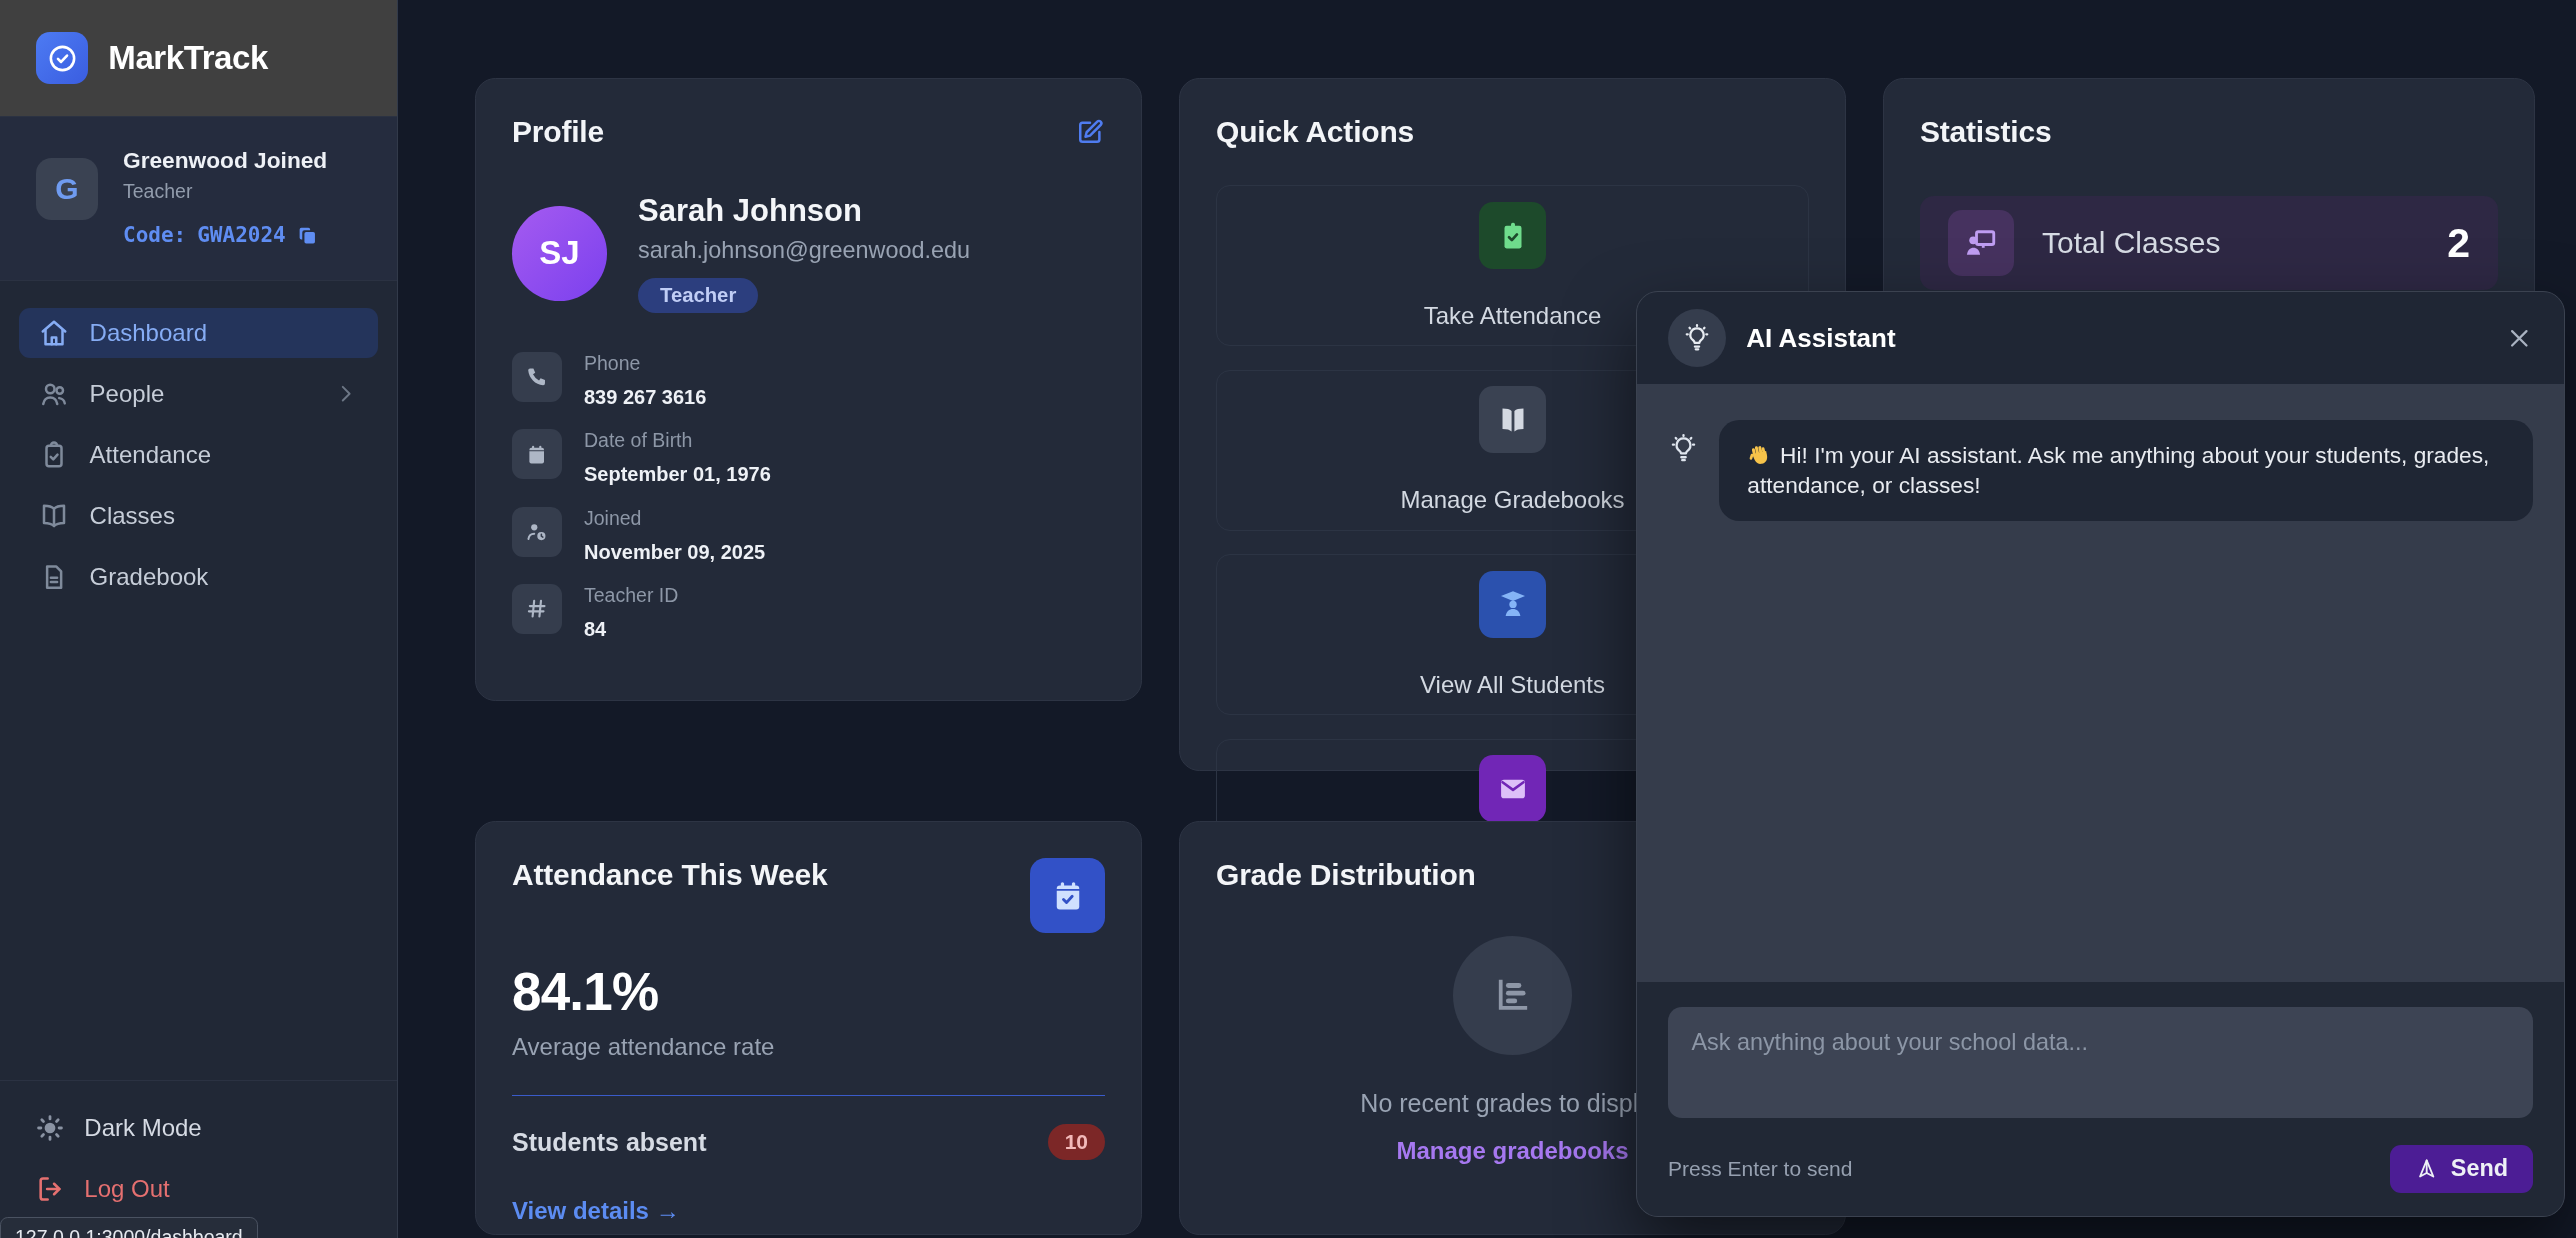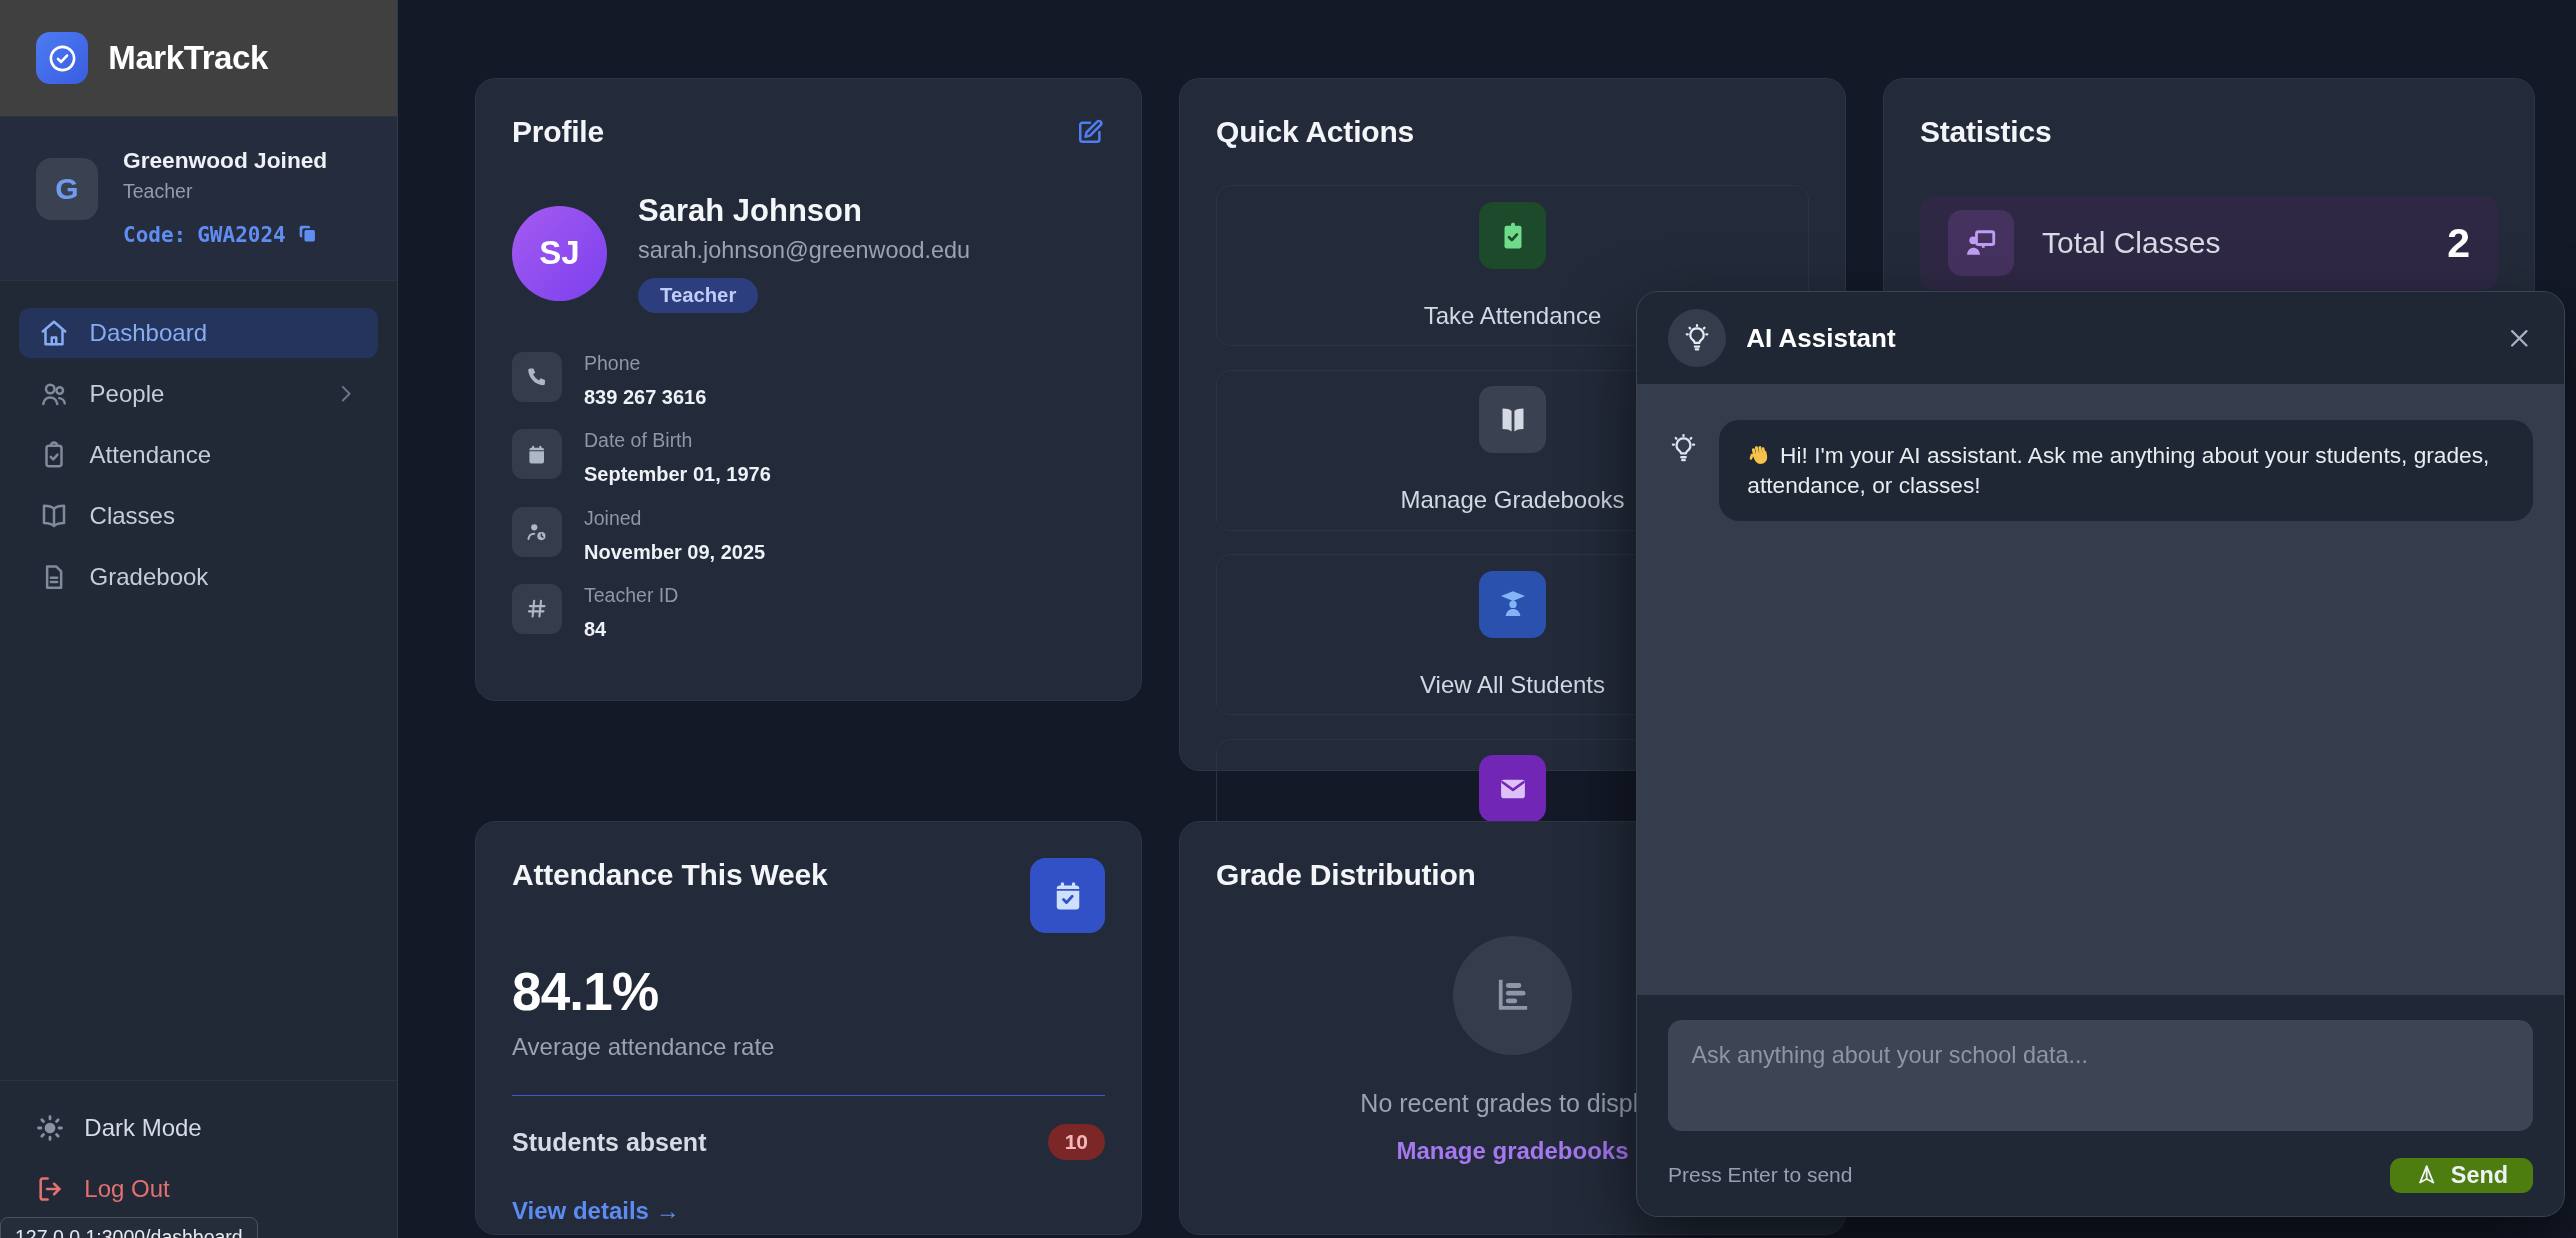--- a/index.html
+++ b/index.html
@@ -18,21 +18,21 @@
     background:#404040; border-bottom:1.6px solid #2b3242; }
   .logo-badge { width:52px; height:52px; border-radius:14px;
     background:linear-gradient(135deg,#4d7bf3,#3a5de0); display:flex; align-items:center; justify-content:center; }
   .logo-text { font-size:33px; font-weight:700; letter-spacing:-0.4px; color:#fff; }
 
   .school { background:#252c3e; border-bottom:1.6px solid #2b3242; padding:30px 36px 33px; display:flex; gap:25px; }
   .school-avatar { width:62px; height:62px; border-radius:15.6px; background:#3a4252; color:#6f9bf0;
     font-size:30px; font-weight:700; display:flex; align-items:center; justify-content:center; margin-top:11px; }
   .school-name { font-size:22.7px; font-weight:700; color:#eef1f6; }
   .school-role { font-size:19.5px; color:#929cac; margin-top:6.2px; }
-  .school-code { margin-top:20.3px; display:flex; align-items:flex-start; gap:11px;
+  .school-code { margin-top:20.3px; display:flex; align-items:center; gap:11px;
     font-family:"DejaVu Sans Mono","Liberation Mono",monospace; font-size:21px; font-weight:700; color:#5f8df2; }
 
   nav { padding:26.6px 19px 0; }
   .nav-item { height:50px; border-radius:11px; display:flex; align-items:center; gap:20.3px;
     padding:0 20.3px; margin-bottom:11px; color:#c6cdd8; font-size:24px; cursor:pointer; }
   .nav-item .nicon { color:#7f8a9b; }
   .nav-item.active { background:#24345b; color:#86acf4; }
   .nav-item.active .nicon { color:#86acf4; }
   .nav-item .chev { margin-left:auto; color:#6c7685; }
 
@@ -128,22 +128,22 @@
   .msg-avatar { color:#dfe5ee; margin-top:12.5px; flex:none; }
   .ai-bubble { background:#1f2634; border-radius:20.3px; padding:20.3px 28px; font-size:22.7px;
     line-height:30px; color:#e8ebf0; }
   .ai-footer { background:#212835; padding:25px 31px 23.4px; flex:none; }
   .ai-input { width:100%; height:111px; background:#3d4454; border:none; outline:none; resize:none;
     border-radius:14px; padding:22px 23.4px; font-family:"Liberation Sans","DejaVu Sans",sans-serif;
     font-size:23.4px; color:#e8ebf0; }
   .ai-input::placeholder { color:#8c96a6; }
   .ai-footer-row { display:flex; align-items:center; justify-content:space-between; margin-top:23.4px; }
   .ai-hint { font-size:21px; color:#96a0b0; }
-  .send-btn { display:flex; align-items:center; gap:12.5px; background:#4d7c0f; border-radius:11px;
-    height:35px; padding:16px 25px; cursor:pointer; }
+  .send-btn { display:flex; align-items:center; gap:12.5px; background:#4c1d95; border-radius:11px;
+    height:48px; padding:16px 25px; cursor:pointer; }
   .send-label { font-size:23.4px; font-weight:600; color:#eef1f6; }
 
   .sr { position:absolute; width:0.8px; height:0.8px; overflow:hidden; clip:rect(0 0 0 0); }
 </style>
 </head>
 <body>
 
 <aside class="sidebar">
   <div class="logo-row">
     <div class="logo-badge">

